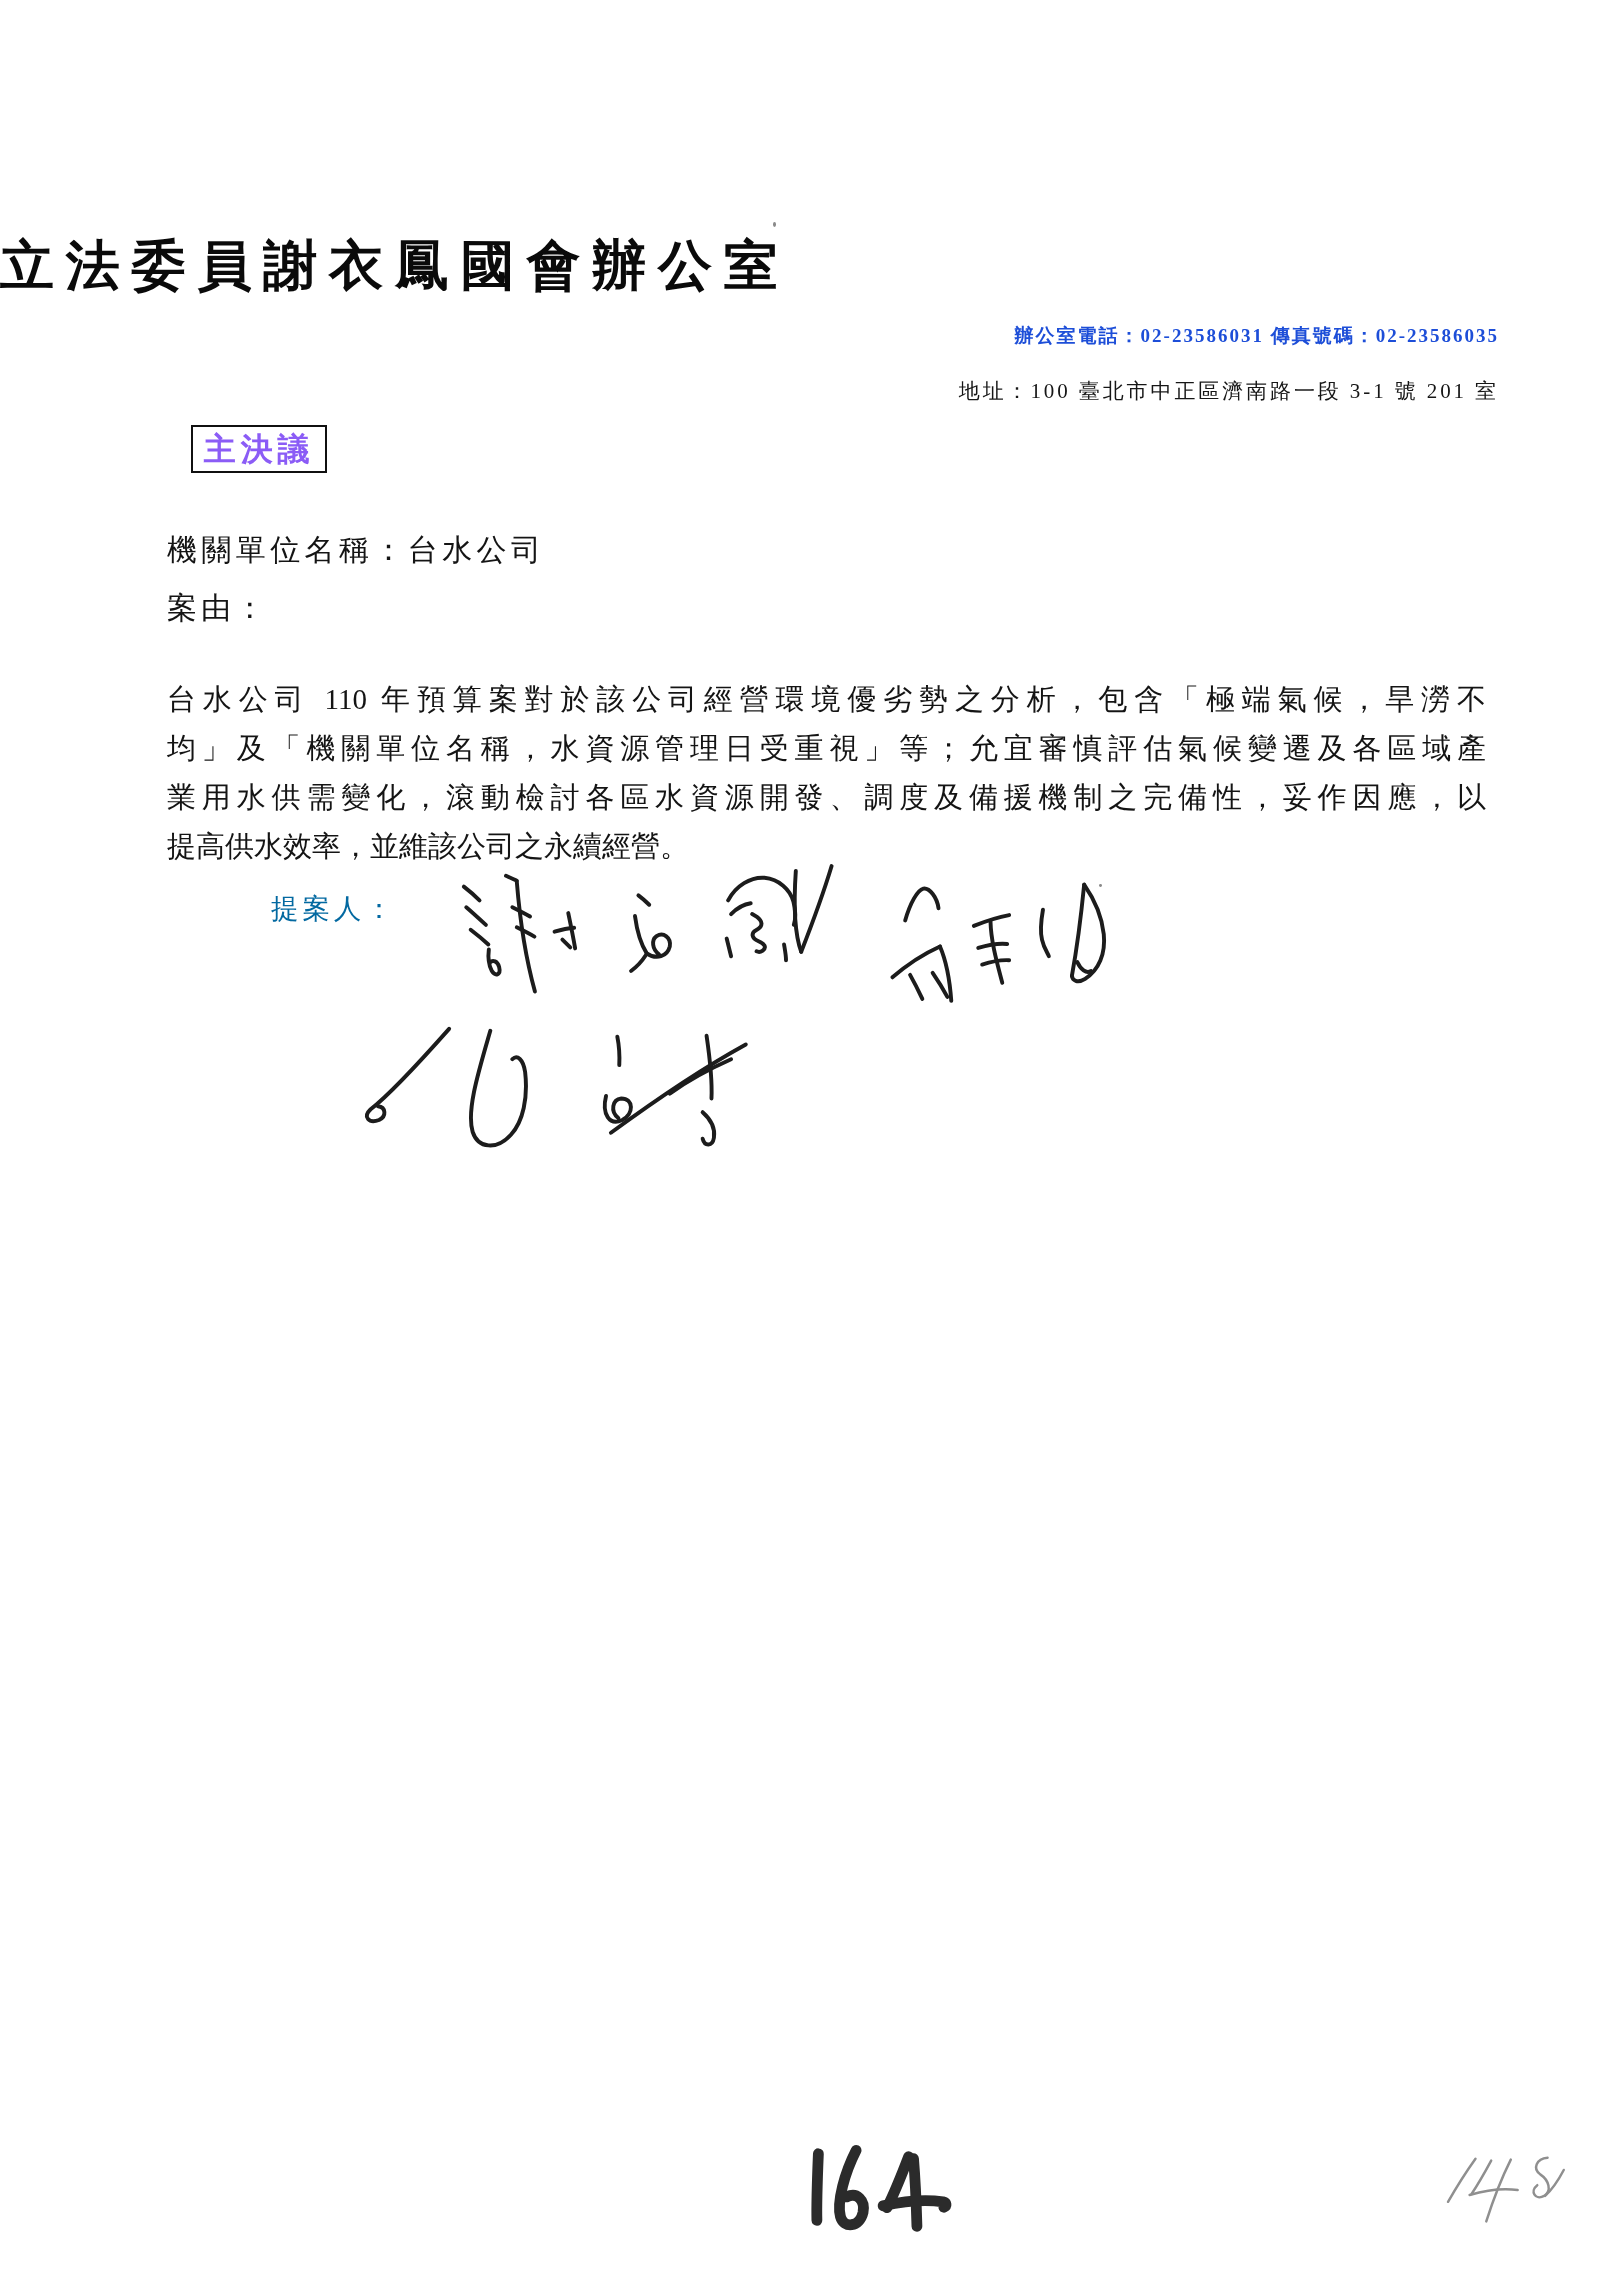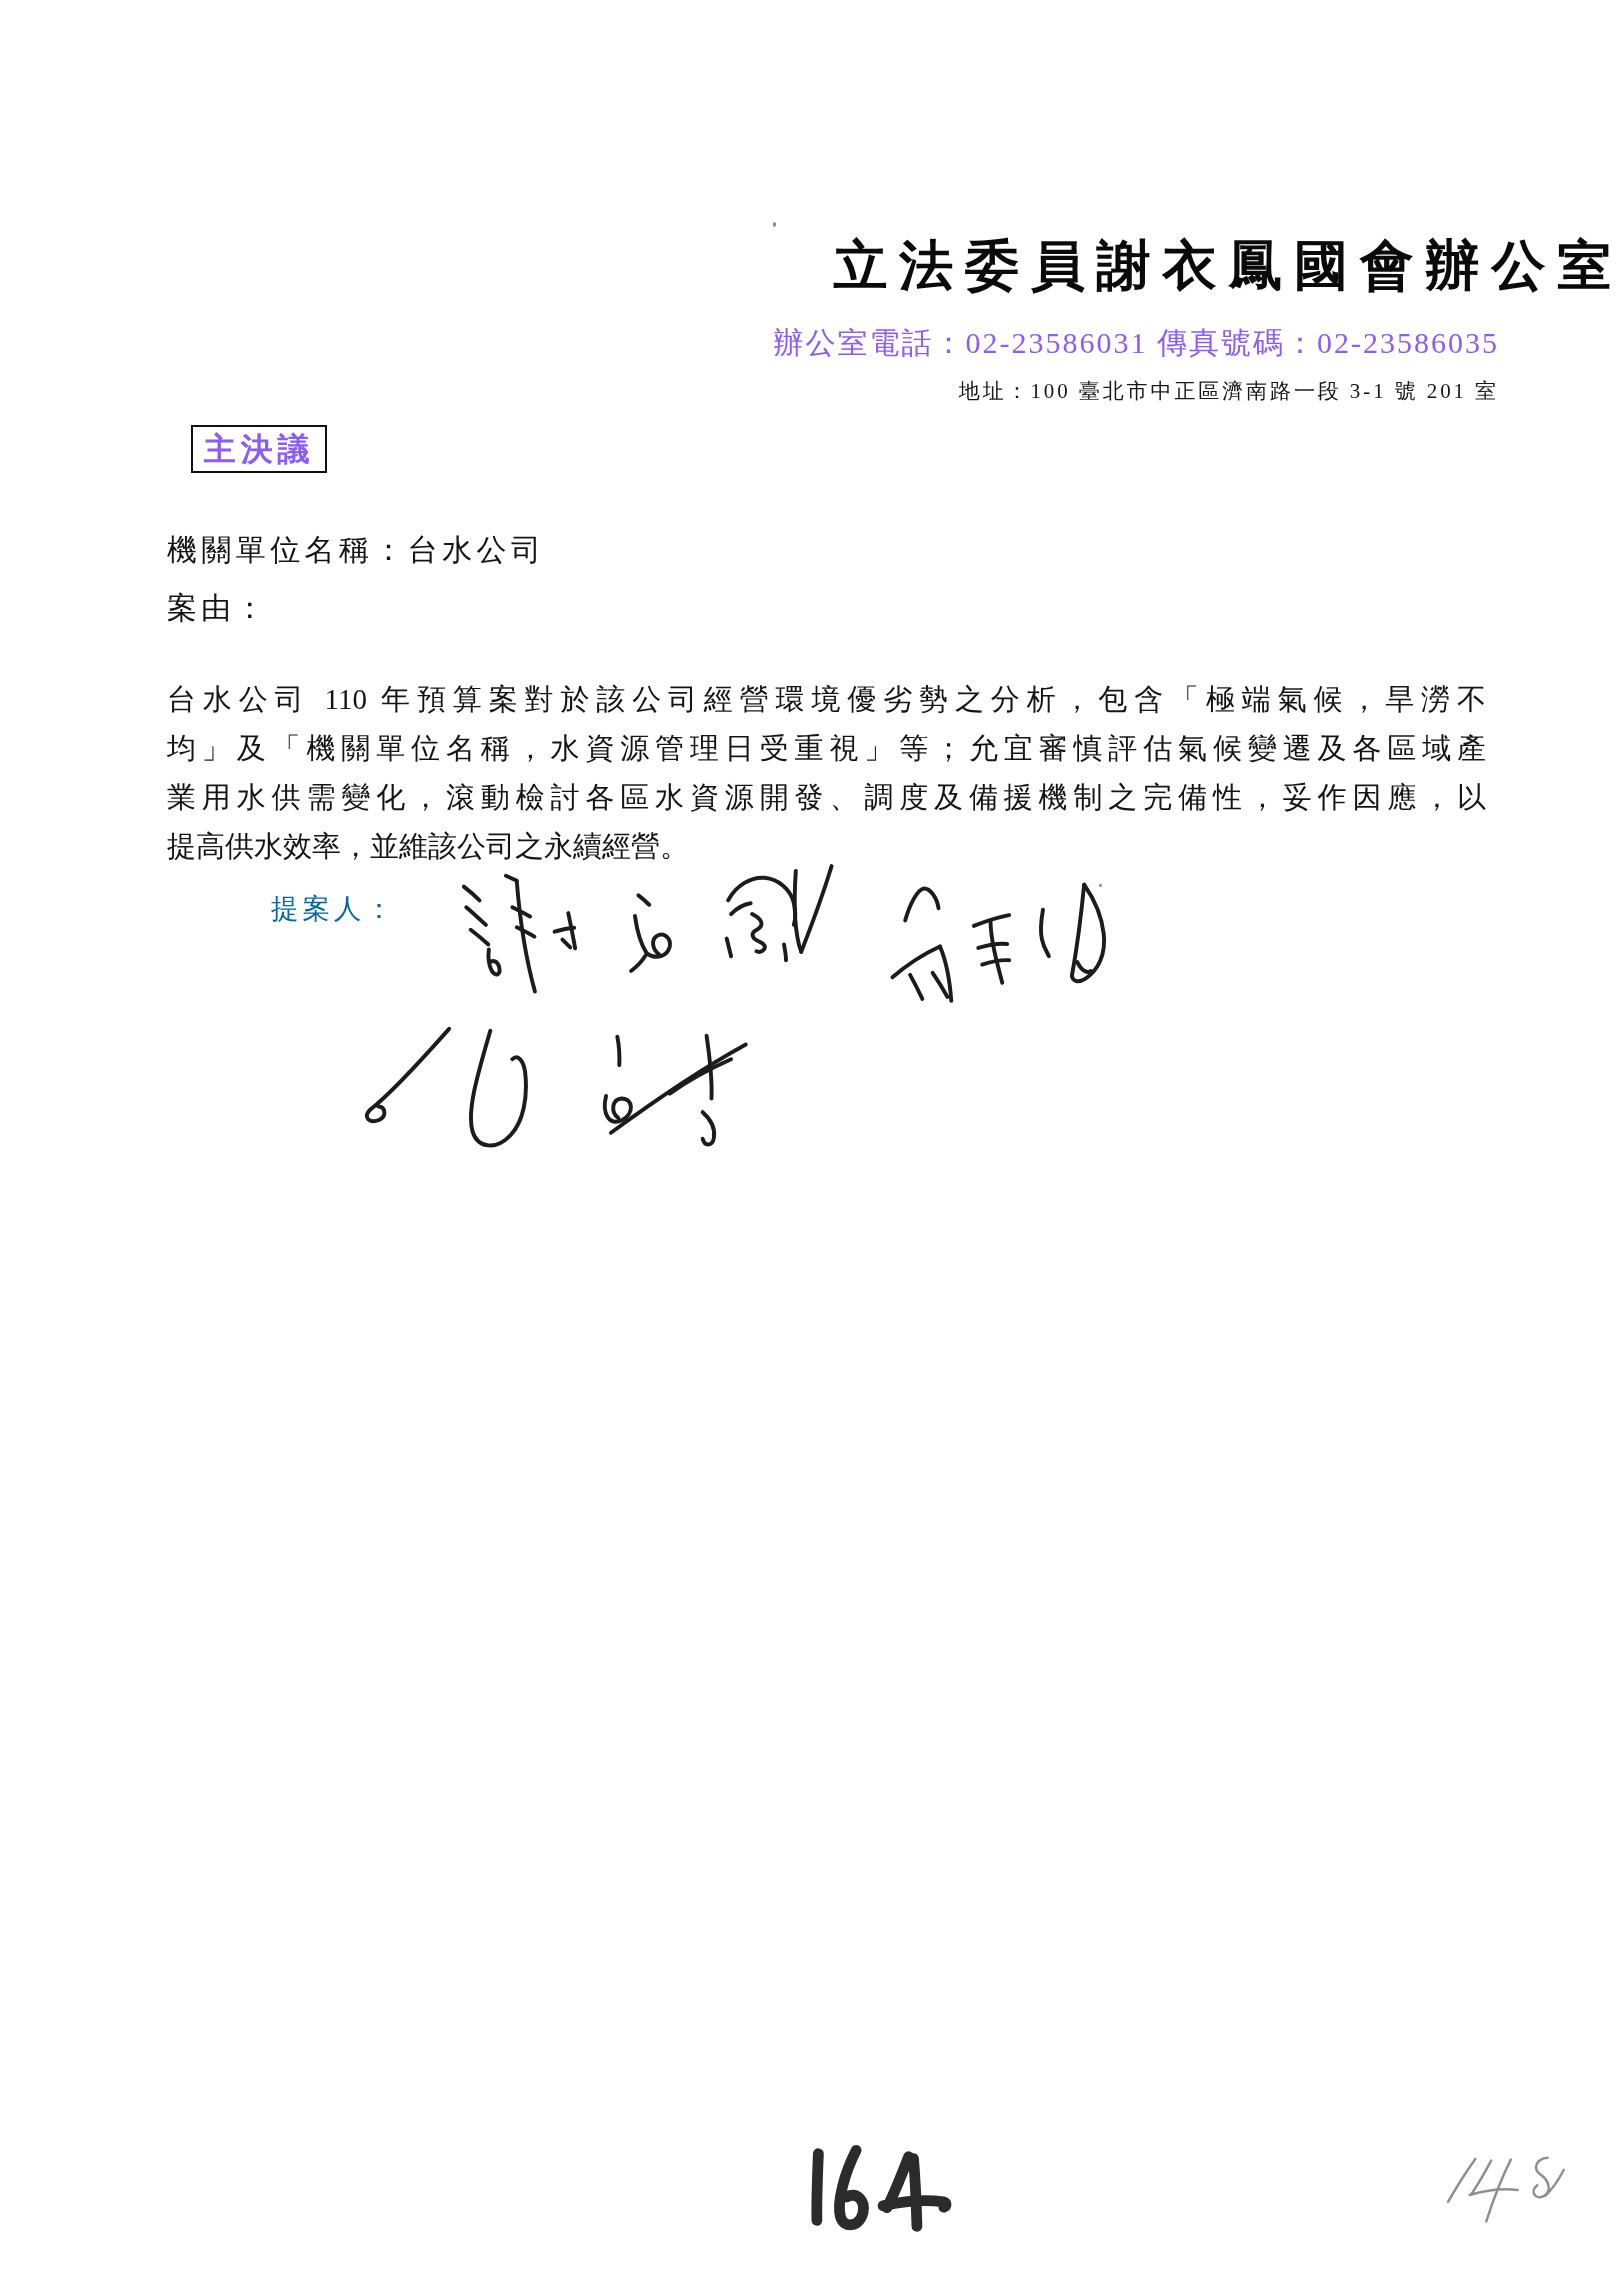--- a/index.html
+++ b/index.html
@@ -16,35 +16,36 @@
     background: #ffffff;
     color: #111111;
     font-family: "Liberation Serif", "DejaVu Serif", serif;
     overflow: hidden;
   }
   .office-title {
     position: absolute;
     top: 230px;
     left: 0;
     width: 1623px;
-    text-align: right;
+    text-align: left;
     font-size: 54px;
     font-weight: 700;
     letter-spacing: 11.8px;
     color: #0a0a0a;
     white-space: nowrap;
   }
   .contact-line {
     position: absolute;
     top: 323px;
     right: 125px;
-    font-size: 30px;
+    font-size: 19px;
     letter-spacing: 2px;
-    color: #8b5cf6;
-    white-space: nowrap;
+    color: #1d4ed8;
+    white-space: nowrap;
+    font-weight: bold;
   }
   .address-line {
     position: absolute;
     top: 377px;
     right: 125px;
     font-size: 21px;
     letter-spacing: 2.9px;
     color: #161616;
     white-space: nowrap;
   }

